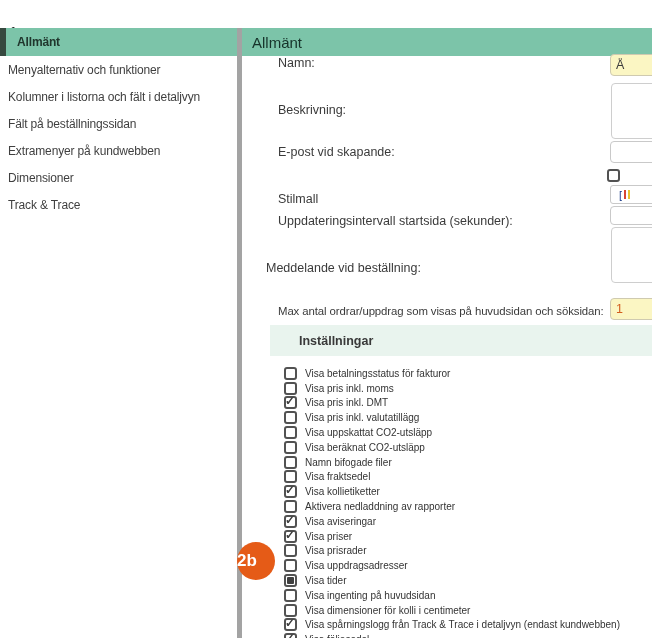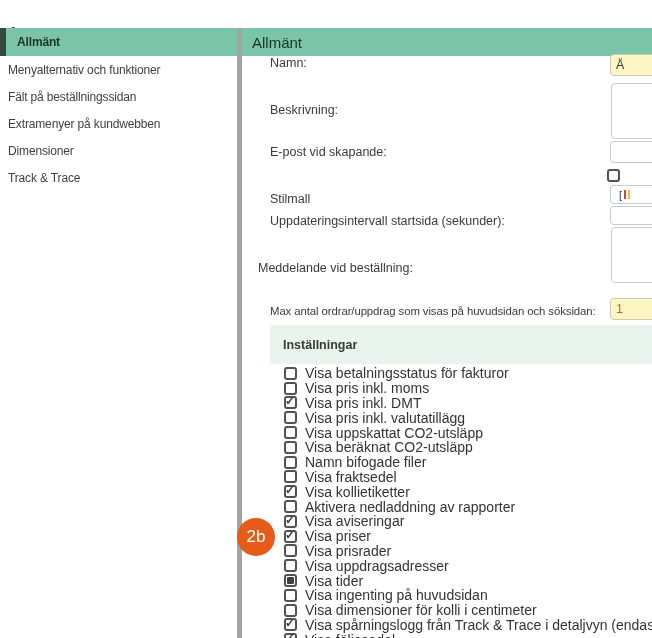--- a/index.html
+++ b/index.html
@@ -38,21 +38,21 @@
   
   .main{
     position:absolute;left:242px;top:28px;right:0;bottom:0;overflow:hidden;background:#fff;
   }
   .main-header{
     position:absolute;left:0;top:0;right:0;height:28px;background:#7cc4a9;
     display:flex;align-items:center;padding-left:10px;
     font-size:15px;font-weight:500;color:#16332a;
   }
   .flabel{
-    position:absolute;font-size:12.5px;color:#3a3a3a;white-space:nowrap;
+    position:absolute;font-size:12.5px;color:#3a3a3a;white-space:nowrap;margin-left:8px;
   }
   .flabel.long{font-size:11.4px;letter-spacing:-0.1px;}
   .tinput{
     position:absolute;height:20px;width:140px;background:#fff;
     border:1px solid #c9c9c9;border-radius:4px;font-family:inherit;
     font-size:12.5px;color:#3c3c3c;padding:0 5px;box-sizing:content-box;
   }
   .tinput.yellow{background:#fbf6c3;border-color:#cfcab0;}
   .tinput.small{width:36px;}
   .tinput.orange-text{color:#d35e1e;font-weight:500;}
@@ -63,62 +63,65 @@
   .selectbox{
     position:absolute;width:140px;height:17px;background:#fff;
     border:1px solid #c9c9c9;border-radius:3px;display:flex;align-items:center;
     padding-left:8px;font-size:11px;color:#1f3e8c;cursor:pointer;gap:1px;
   }
   .mini-swatch{display:inline-block;width:2px;height:9px;margin-left:1px;}
   .sw-red{background:#d64533;}
   .sw-yellow{background:#e8c22f;}
   
   .settings-band{
-    position:absolute;left:28px;right:0;top:297px;height:39px;background:#e9f4ee;
-    display:flex;align-items:center;padding-left:13px;
+    position:absolute;left:28px;right:0;top:297px;height:31px;background:#e9f4ee;
+    display:flex;align-items:center;padding-left:29px;
     font-size:12.5px;font-weight:700;color:#393939;
   }
   .cb-list{position:absolute;left:42px;top:338px;right:0;}
   .cb-row{height:14.8px;display:flex;align-items:center;}
   .cb{
     width:9px;height:9px;border:2px solid #525252;border-radius:3px;background:#fff;
     position:relative;flex:0 0 auto;cursor:pointer;
   }
   .cb.checked::after{
     content:"\2713";position:absolute;left:-1px;top:-3px;
     font-size:12px;font-weight:700;color:#3d3d3d;line-height:12px;
   }
   .cb.indeterminate::after{
     content:"";position:absolute;left:1px;top:1px;width:7px;height:7px;
     background:#3f3f3f;border-radius:1px;
   }
   .cb-label{
-    margin-left:8px;font-size:14px;color:#333;white-space:nowrap;
+    margin-left:8px;font-size:10px;color:#333;white-space:nowrap;
   }
   .lone-cb{position:absolute;left:365px;top:141px;}
   
   .step-badge{
-    position:absolute;left:237px;top:518px;width:38px;height:38px;border-radius:50%;
-    background:#e55b17;color:#fff;display:flex;align-items:center;justify-content:center;
-    font-size:17px;font-weight:400;z-index:20;
+    position:absolute;left:237px;top:542px;width:38px;height:38px;border-radius:50%;
+    background:#e55b17;color:#fff;display:flex;align-items:center;
+    font-size:17px;font-weight:700;z-index:20;
   }
 </style>
 </head>
 <body>
 
 <div class="titlebar">
   <span class="app-title">Åkare</span>
 </div>
 
 <div class="sidebar">
   <div class="side-item selected">
     <span>Allmänt</span>
   </div>
   <div class="side-item">
     <span>Menyalternativ och funktioner</span>
+  </div>
+  <div class="side-item">
+    <span>Kolumner i listorna och fält i detaljvyn</span>
   </div>
   <div class="side-item">
     <span>Fält på beställningssidan</span>
   </div>
   <div class="side-item">
     <span>Extramenyer på kundwebben</span>
   </div>
   <div class="side-item">
     <span>Dimensioner</span>
   </div>

